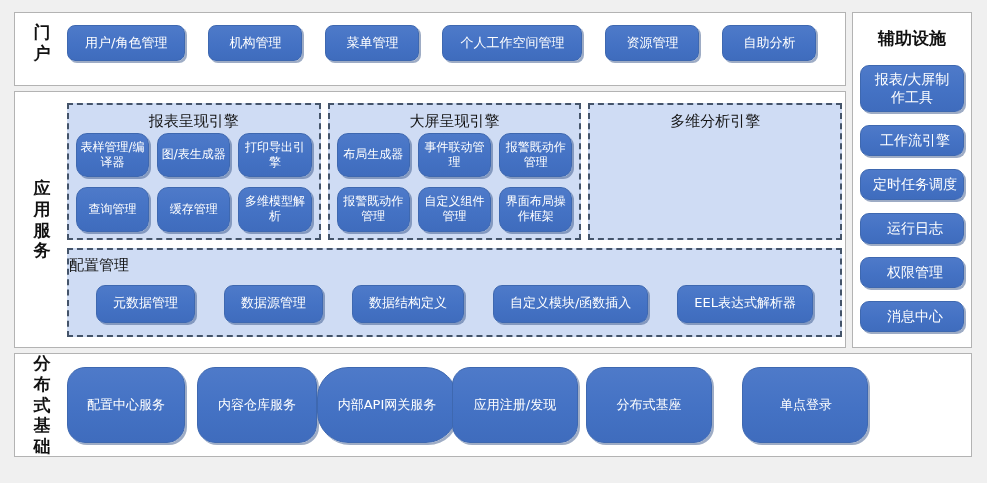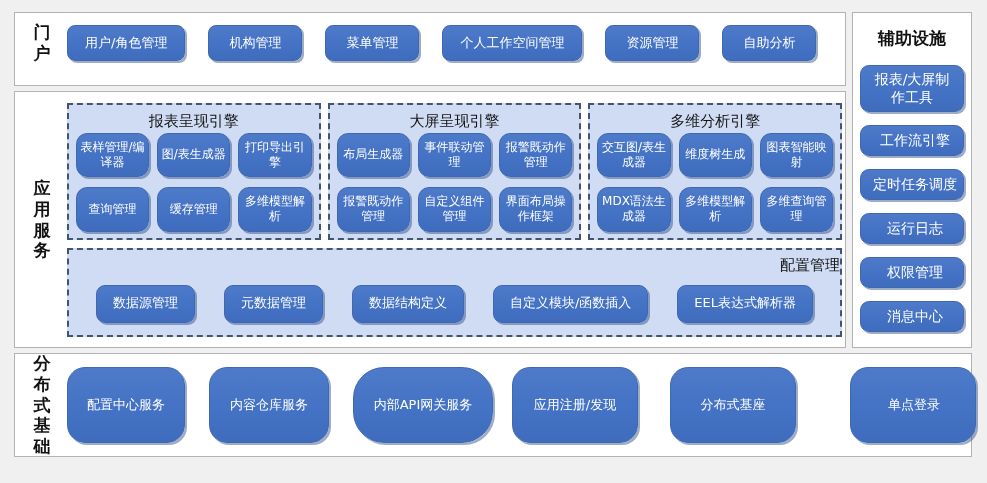--- a/index.html
+++ b/index.html
@@ -79,34 +79,34 @@
     gap:10px 8px;
   }
   .btn-engine { border-radius:11px; font-size:12px; padding:0 3px; }
 
   .config-box {
     height:89px;
     background:#cfdcf4;
     border:2px dashed #44546a;
     padding-top:4px;
   }
-  .config-title { font-size:15px; text-align:right; height:22px; line-height:22px; color:#141414; }
+  .config-title { font-size:15px; text-align:left; height:22px; line-height:22px; color:#141414; }
   .config-row { display:flex; justify-content:center; align-items:center; gap:29px; margin-top:9px; }
   .btn-config { height:38px; padding:0 16px; min-width:92px; border-radius:9px; font-size:13px; }
 
   
   .aux-col { display:flex; flex-direction:column; align-items:center; gap:13px; margin-top:15px; }
   .btn-aux { width:104px; height:31px; border-radius:9px; font-size:14px; }
   .btn-aux.tall { height:47px; padding:0 8px; }
 
   
-  .infra-row { flex:1; display:flex; align-items:center; gap:24px; }
+  .infra-row { flex:1; display:flex; align-items:center; }
   .btn-infra { height:76px; border-radius:18px; font-size:13px; padding:0 10px; }
   .infra-row .btn-infra:nth-child(1){ width:118px; }
-  .infra-row .btn-infra:nth-child(2){ width:120px; }
+  .infra-row .btn-infra:nth-child(2){ width:120px;margin-left:12px; }
   .infra-row .btn-infra:nth-child(3){ width:140px;border-radius:31px; }
   .infra-row .btn-infra:nth-child(4){ width:126px; margin-left:-5px; }
   .infra-row .btn-infra:nth-child(5){ width:126px; margin-left:8px; }
   .infra-row .btn-infra:nth-child(6){ width:126px; margin-left:30px;padding-left:12px; }
 </style>
 </head>
 <body>
 
 <div class="panel" id="portal-panel">
   <div class="v-label">门户</div>
@@ -144,37 +144,29 @@
           <div class="btn btn-engine">事件联动管理</div>
           <div class="btn btn-engine">报警既动作管理</div>
           <div class="btn btn-engine">报警既动作管理</div>
           <div class="btn btn-engine">自定义组件管理</div>
           <div class="btn btn-engine">界面布局操作框架</div>
         </div>
       </div>
 
       <div class="engine-box">
         <div class="engine-title">多维分析引擎</div>
-        <div class="engine-grid">
-          <div class="btn btn-engine">交互图/表生成器</div>
-          <div class="btn btn-engine">维度树生成</div>
-          <div class="btn btn-engine">图表智能映射</div>
-          <div class="btn btn-engine">MDX语法生成器</div>
-          <div class="btn btn-engine">多维模型解析</div>
-          <div class="btn btn-engine">多维查询管理</div>
-        </div>
       </div>
 
     </div>
 
     <div class="config-box">
       <div class="config-title">配置管理</div>
       <div class="config-row">
+        <div class="btn btn-config">元数据管理</div>
         <div class="btn btn-config">数据源管理</div>
-        <div class="btn btn-config">元数据管理</div>
         <div class="btn btn-config">数据结构定义</div>
         <div class="btn btn-config">自定义模块/函数插入</div>
         <div class="btn btn-config">EEL表达式解析器</div>
       </div>
     </div>
   </div>
 </div>
 
 <div class="panel" id="aux-panel">
   <div class="h-label">辅助设施</div>

